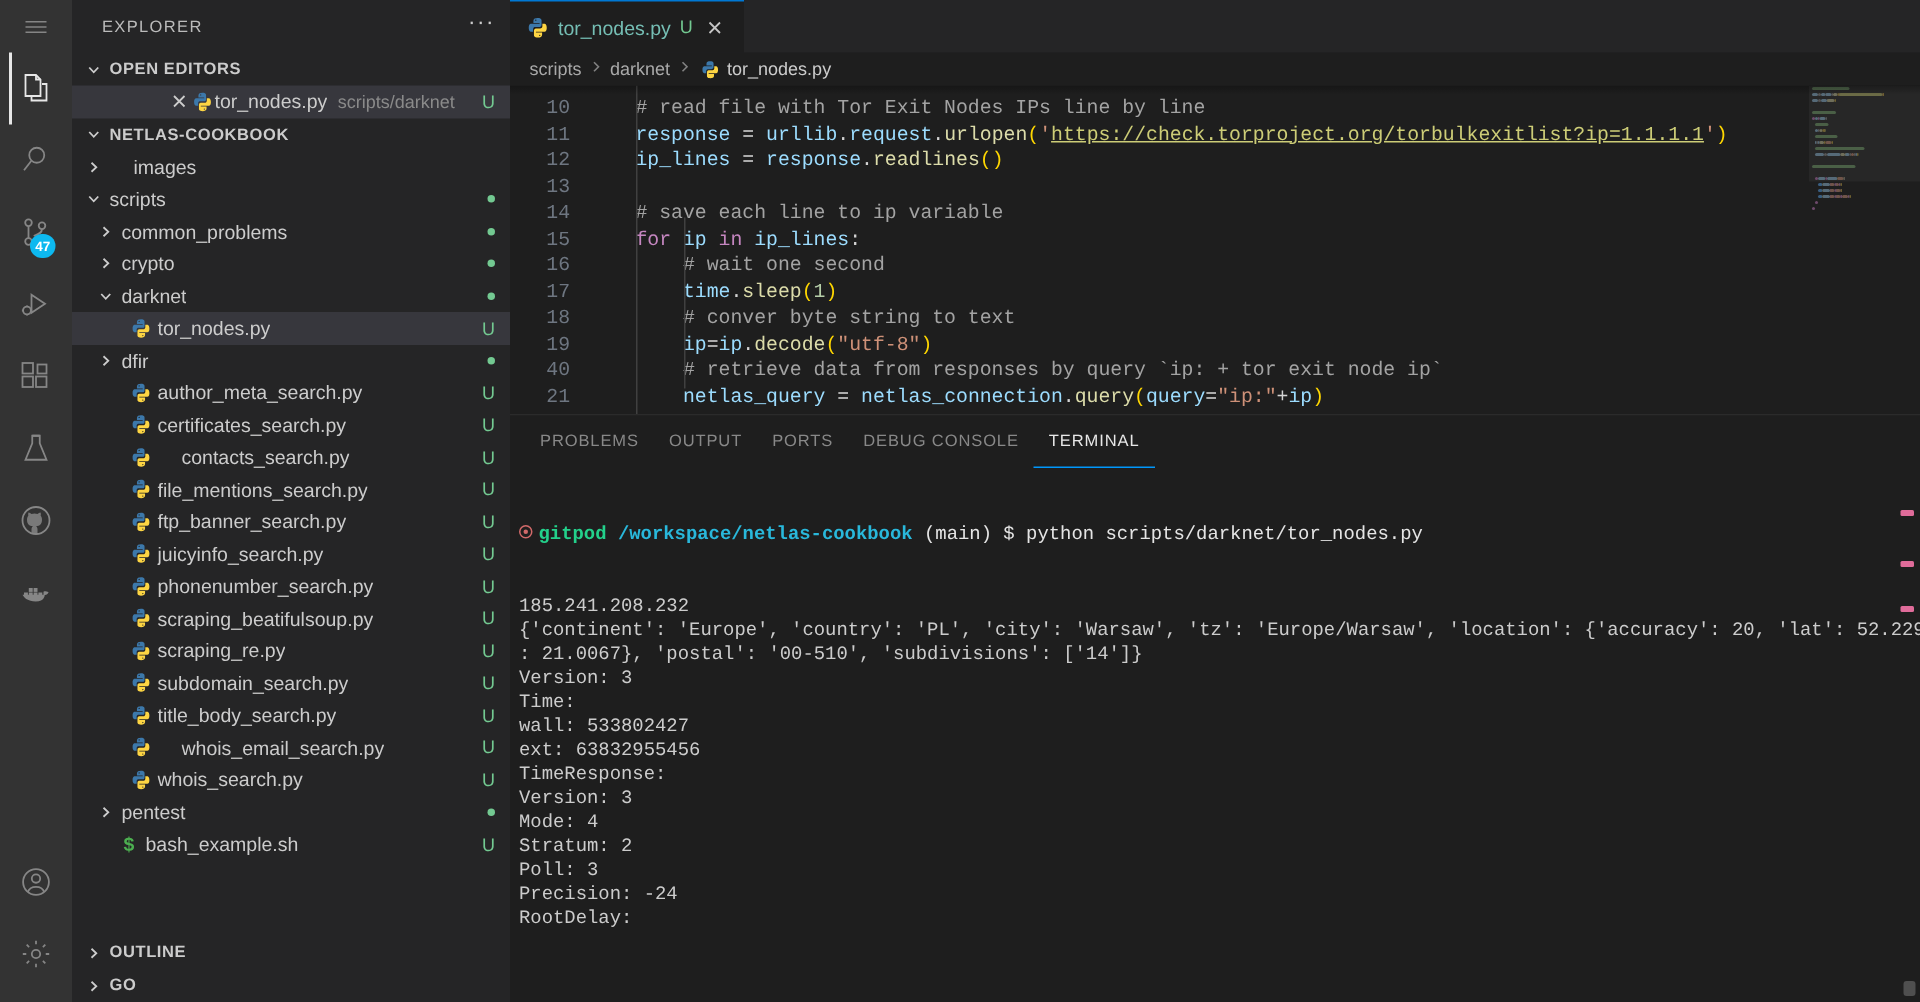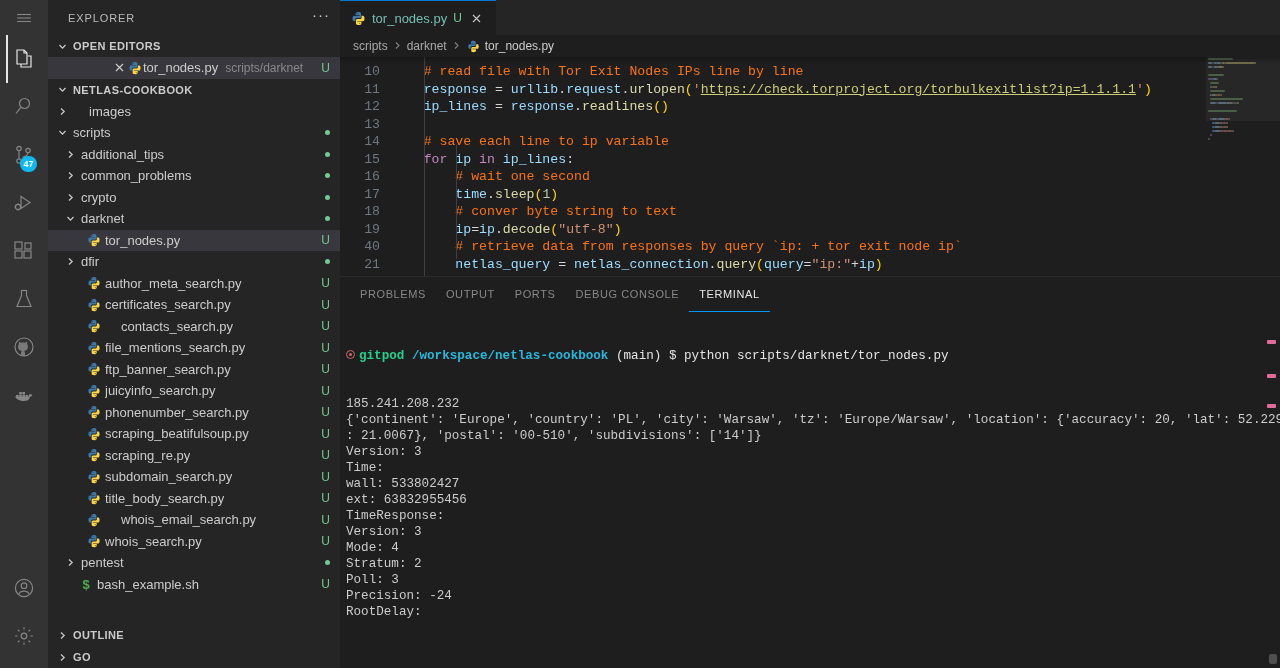--- a/index.html
+++ b/index.html
@@ -119,21 +119,21 @@
     position:absolute; right:0; top:0; bottom:0; width:74px;
     background:#1e1e1e; overflow:hidden;
   }
   .mm-row { height:4px; position:relative; }
   .mm-seg { position:absolute; height:2px; top:1px; border-radius:1px; }
   .mm-slider { position:absolute; left:0; right:0; top:0; height:64px; background:rgba(255,255,255,.045); }
   .editor-scrollbar-shadow { position:absolute; left:0; right:0; top:0; height:6px;
      background:linear-gradient(rgba(0,0,0,.28), rgba(0,0,0,0)); pointer-events:none; }
 
   
-  .c-comment { color:#f97316; }
+  .c-comment { color:#a3a3a3; }
   .c-kw      { color:#c586c0; }
   .c-fn      { color:#dcdcaa; }
   .c-var     { color:#9cdcfe; }
   .c-str     { color:#ce9178; }
   .c-num     { color:#b5cea8; }
   .c-plain   { color:#d4d4d4; }
   .c-brk1    { color:#ffd700; }
   .c-link    { color:#cdcd77; text-decoration:underline; }
 
   
@@ -316,29 +316,20 @@
           </span>
           <span class="rlabel folder-label" style="margin-left:20px">images</span>
         </div>
         <div class="row" style="padding-left: 8px;">
           <span class="tw">
             <svg width="11" height="11" viewBox="0 0 11 11" fill="none" stroke="#cccccc" stroke-width="1.2">
               <path d="M2.5 4 5.5 7.2 8.5 4"></path>
             </svg>
           </span>
           <span class="rlabel folder-label" style="margin-left:4px">scripts</span>
-          <span class="dot"></span>
-        </div>
-        <div class="row" style="padding-left: 16px;">
-          <span class="tw">
-            <svg width="11" height="11" viewBox="0 0 11 11" fill="none" stroke="#cccccc" stroke-width="1.2">
-              <path d="M4 2.5 7.2 5.5 4 8.5"></path>
-            </svg>
-          </span>
-          <span class="rlabel folder-label" style="margin-left:4px">additional_tips</span>
           <span class="dot"></span>
         </div>
         <div class="row" style="padding-left: 16px;">
           <span class="tw">
             <svg width="11" height="11" viewBox="0 0 11 11" fill="none" stroke="#cccccc" stroke-width="1.2">
               <path d="M4 2.5 7.2 5.5 4 8.5"></path>
             </svg>
           </span>
           <span class="rlabel folder-label" style="margin-left:4px">common_problems</span>
           <span class="dot"></span>

